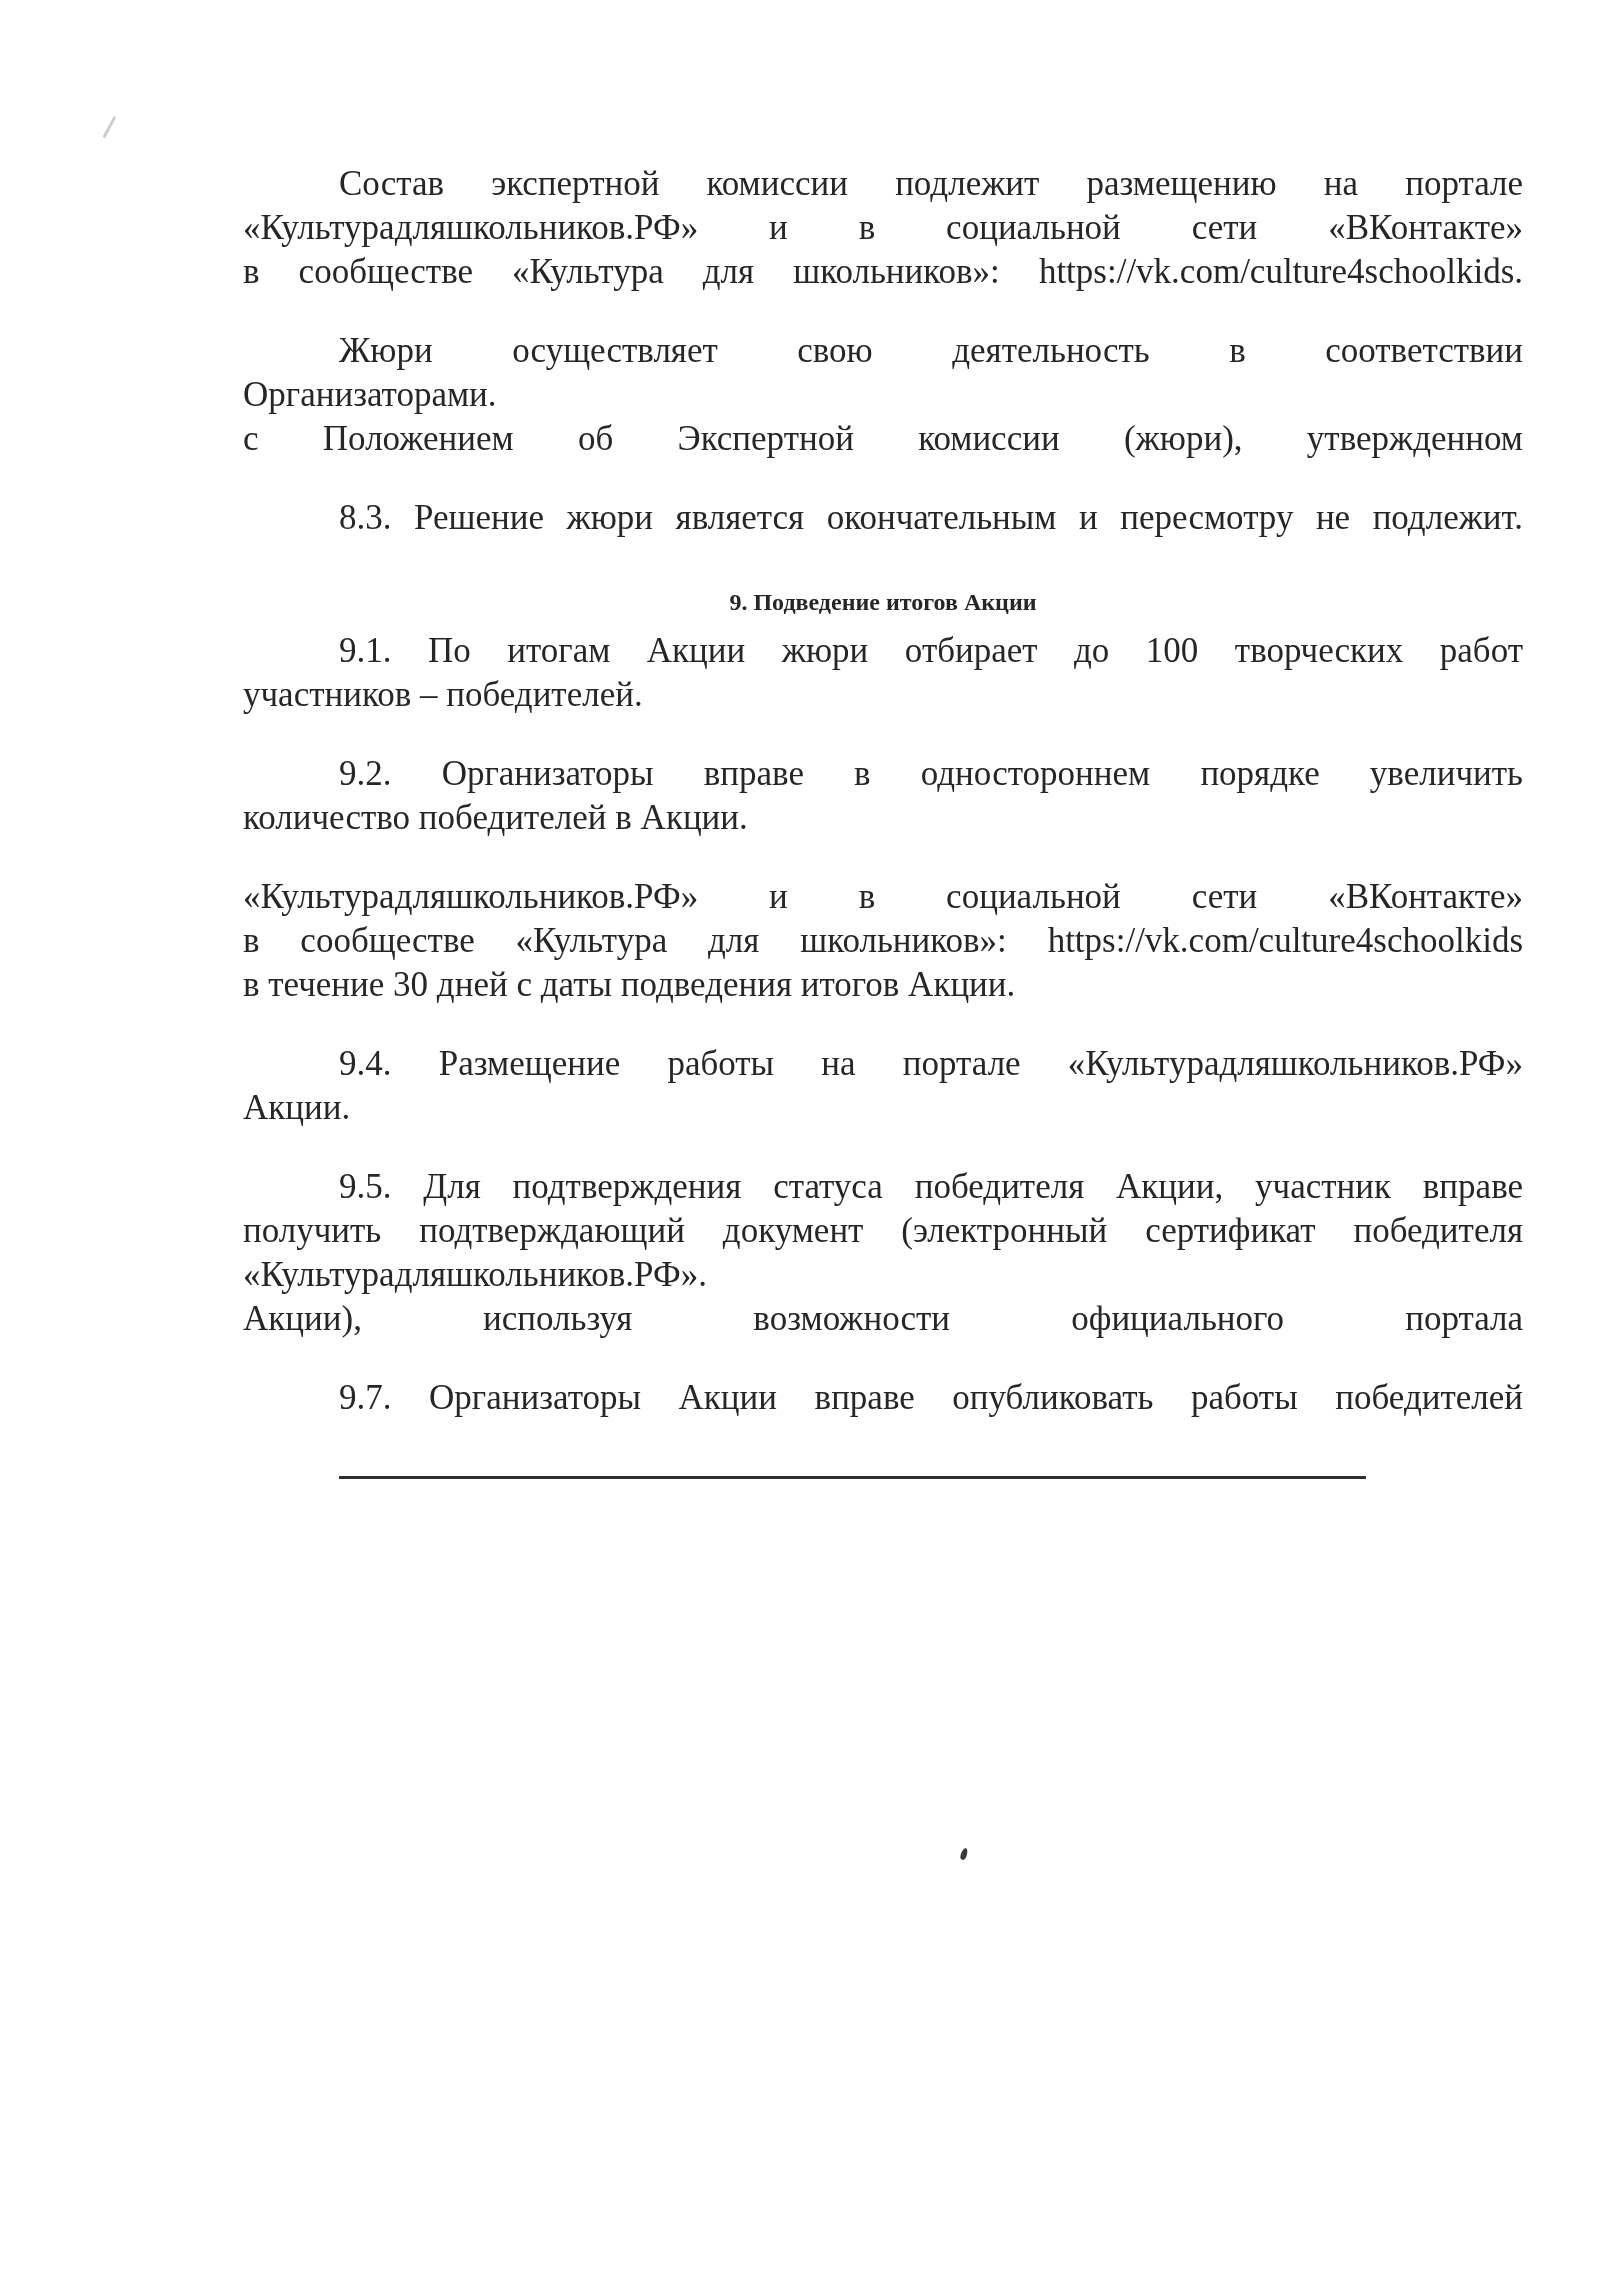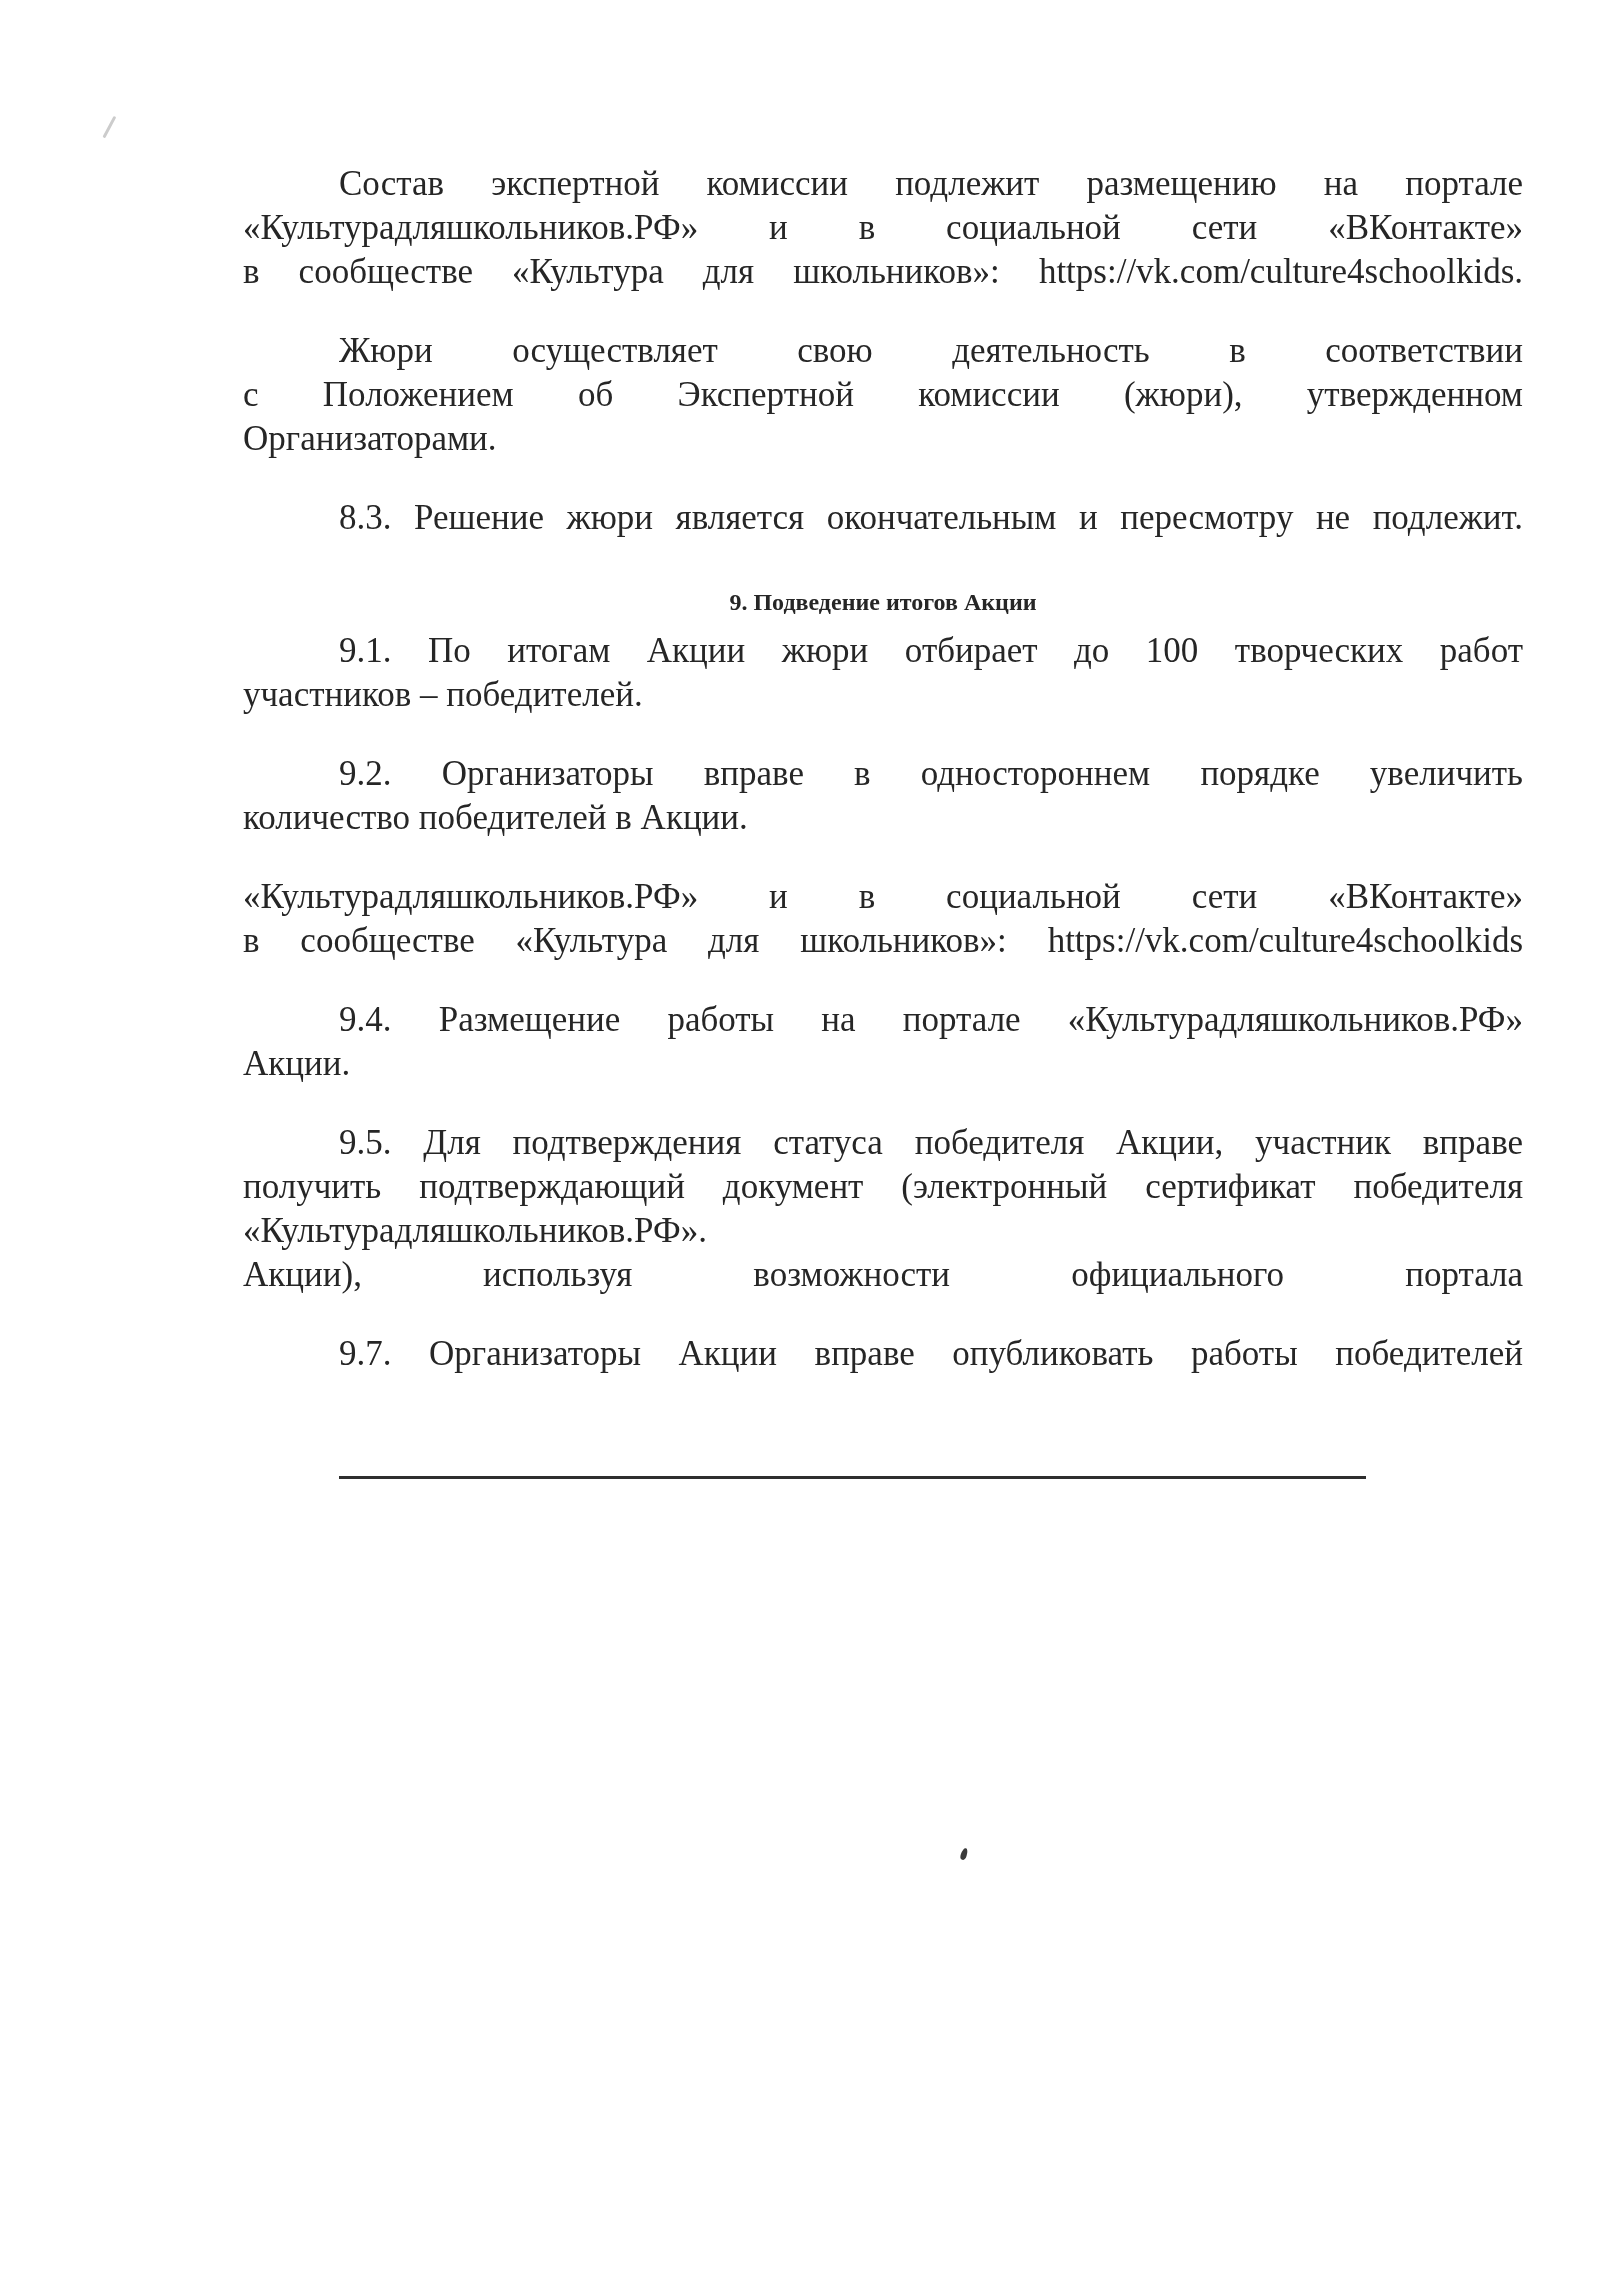--- a/index.html
+++ b/index.html
@@ -74,22 +74,22 @@
     <p class="para">
       </p>
       <div class="line first just">Состав экспертной комиссии подлежит размещению на портале</div>
       <div class="line just">«Культурадляшкольников.РФ» и в социальной сети «ВКонтакте»</div>
       <div class="line just">в сообществе «Культура для школьников»: https://vk.com/culture4schoolkids.</div>
     <p></p>
 
     <p class="para">
       </p>
       <div class="line first just">Жюри осуществляет свою деятельность в соответствии</div>
+      <div class="line last">Организаторами.</div>
       <div class="line just">с Положением об Экспертной комиссии (жюри), утвержденном</div>
-      <div class="line last">Организаторами.</div>
     <p></p>
 
     <p class="para">
       </p>
       <div class="line first just">8.3. Решение жюри является окончательным и пересмотру не подлежит.</div>
     <p></p>
 
     <div class="heading">9. Подведение итогов Акции</div>
 
     <p class="para">
@@ -101,20 +101,21 @@
     <p class="para">
       </p>
       <div class="line first just">9.2. Организаторы вправе в одностороннем порядке увеличить</div>
       <div class="line last">количество победителей в Акции.</div>
     <p></p>
 
     <p class="para">
       </p>
       <div class="line just">«Культурадляшкольников.РФ» и в социальной сети «ВКонтакте»</div>
       <div class="line just">в сообществе «Культура для школьников»: https://vk.com/culture4schoolkids</div>
+      <div class="line last">в течение 30 дней с даты подведения итогов Акции.</div>
     <p></p>
 
     <p class="para">
       </p>
       <div class="line first just">9.4. Размещение работы на портале «Культурадляшкольников.РФ»</div>
       <div class="line last">Акции.</div>
     <p></p>
 
     <p class="para">
       </p>

